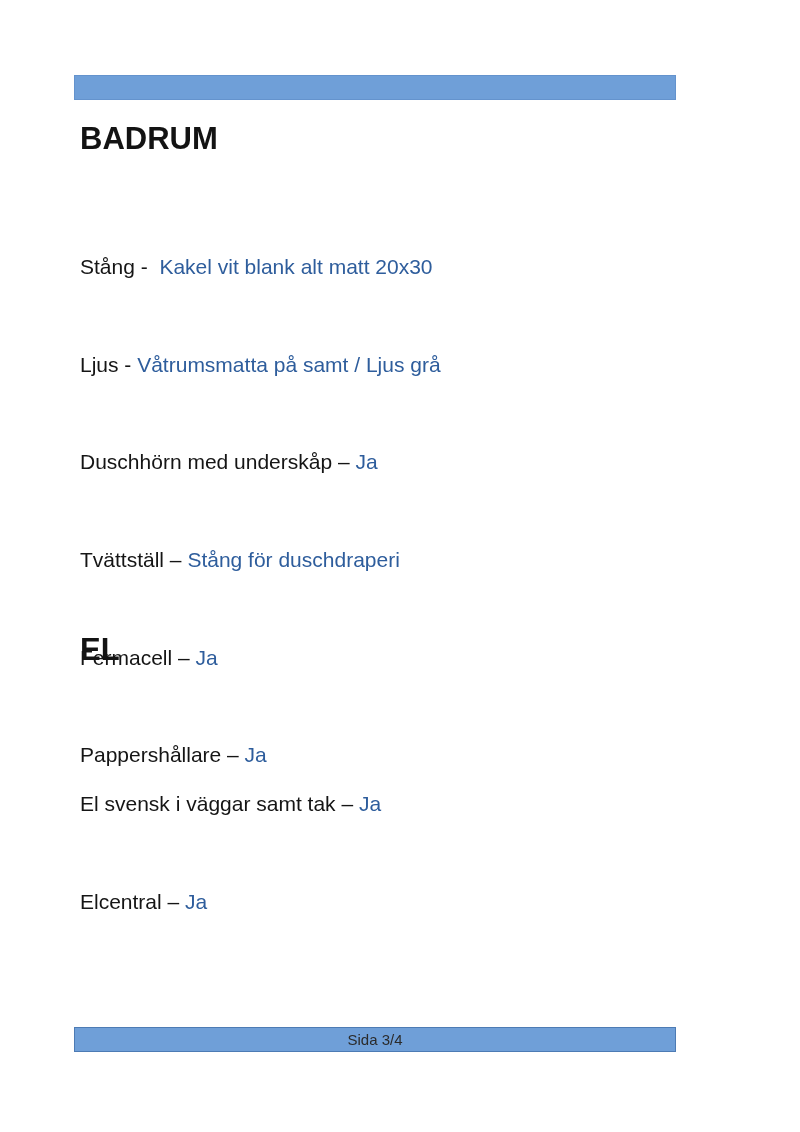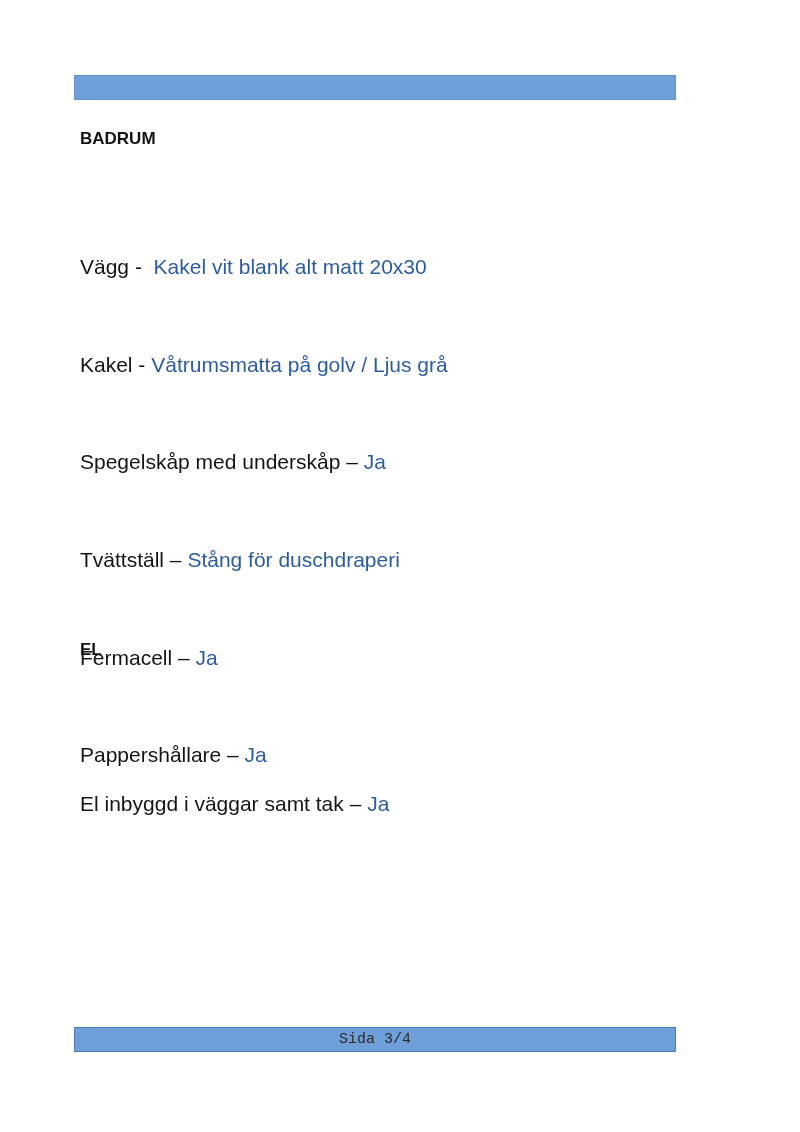--- a/index.html
+++ b/index.html
@@ -21,26 +21,25 @@
   }
   .bar-top    { top: 75px;  border: 1px solid #6493cd; }
   .bar-bottom {
     top: 1027px;
     border: 1px solid #4d7bb4;
     display: flex;
     align-items: center;
     justify-content: center;
     font-size: 15px;
     color: #2b2b2b;
-    font-family: Liberation Mono, monospace;
   }
   .heading {
     position: absolute;
     left: 80px;
-    font-size: 17px;
+    font-size: 31px;
     font-weight: bold;
     color: #131313;
     line-height: 26px;
   }
   .heading-badrum { top: 126px; }
   .heading-el     { top: 637px; }
   .spec-list {
     position: absolute;
     left: 80px;
     font-size: 21px;
@@ -56,35 +55,36 @@
 </head>
 <body>
 
 <div class="page">
 
   <div class="bar bar-top"></div>
 
   <div class="heading heading-badrum">BADRUM</div>
 
   <div class="spec-list spec-list-badrum">
-    <div class="spec-row"><span class="spec-label">Vägg -  </span><span class="spec-value">Kakel vit blank alt matt 20x30</span></div>
-    <div class="spec-row"><span class="spec-label">Kakel - </span><span class="spec-value">Våtrumsmatta på golv / Ljus grå</span></div>
-    <div class="spec-row"><span class="spec-label">Spegelskåp med underskåp – </span><span class="spec-value">Ja</span></div>
+    <div class="spec-row"><span class="spec-label">Stång -  </span><span class="spec-value">Kakel vit blank alt matt 20x30</span></div>
+    <div class="spec-row"><span class="spec-label">Ljus - </span><span class="spec-value">Våtrumsmatta på samt / Ljus grå</span></div>
+    <div class="spec-row"><span class="spec-label">Duschhörn med underskåp – </span><span class="spec-value">Ja</span></div>
     <div class="spec-row"><span class="spec-label">Tvättställ – </span><span class="spec-value">Stång för duschdraperi</span></div>
     <div class="spec-row"><span class="spec-label">Fermacell – </span><span class="spec-value">Ja</span></div>
     <div class="spec-row"><span class="spec-label">Pappershållare – </span><span class="spec-value">Ja</span></div>
     <div class="spec-row"></div>
     
     
   </div>
 
   <div class="heading heading-el">EL</div>
 
   <div class="spec-list spec-list-el">
-    <div class="spec-row"><span class="spec-label">El inbyggd i väggar samt tak – </span><span class="spec-value">Ja</span></div>
+    <div class="spec-row"><span class="spec-label">El svensk i väggar samt tak – </span><span class="spec-value">Ja</span></div>
+    <div class="spec-row"><span class="spec-label">Elcentral – </span><span class="spec-value">Ja</span></div>
     
     
     
   </div>
 
   <div class="bar bar-bottom">
     <span>Sida 3/4</span>
   </div>
 
 </div>

